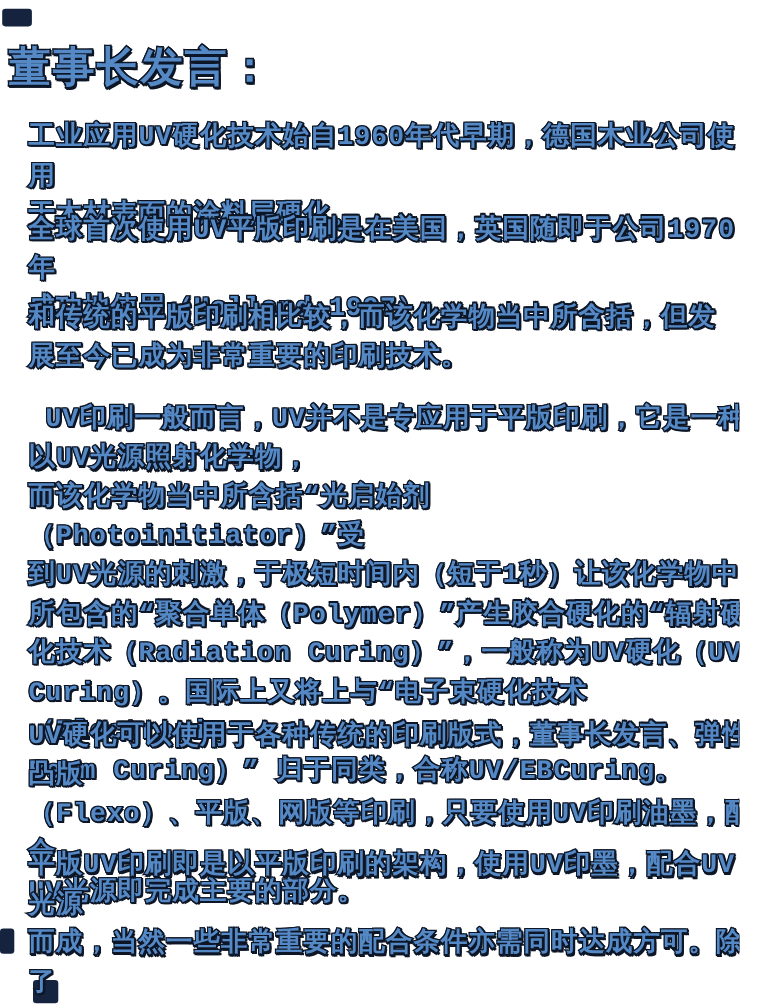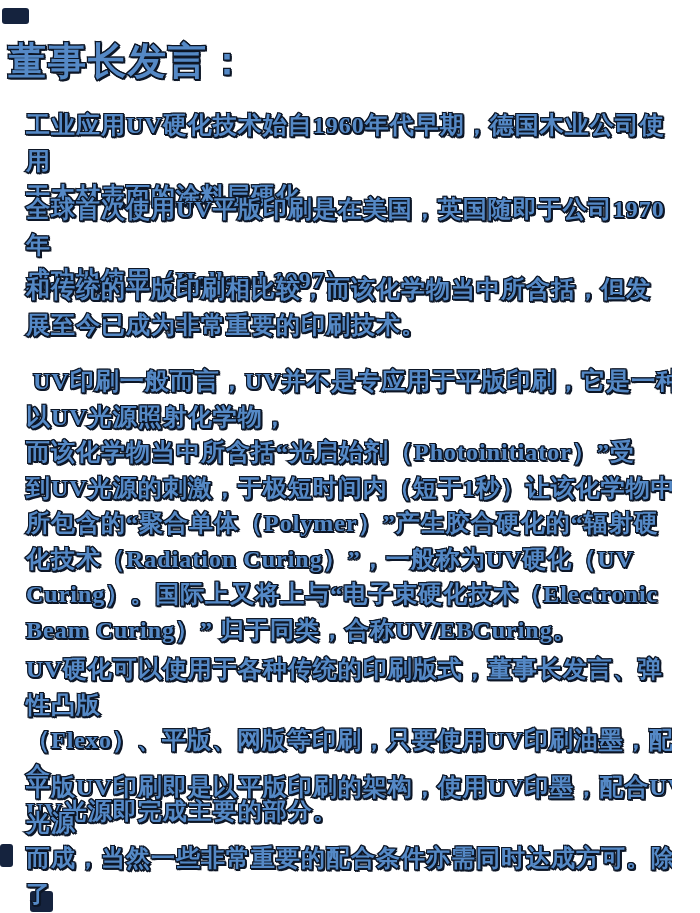--- a/index.html
+++ b/index.html
@@ -6,21 +6,21 @@
     margin: 0;
     padding: 0;
     background: #ffffff;
   }
   .page {
     position: relative;
     width: 672px;
     height: 913px;
     background: var(--page-bg, #ffffff);
     overflow: hidden;
-    font-family: Liberation Serif, serif;
+    font-family: Liberation Mono, monospace;
   }
   .outlined {
     color: var(--fill, #5589c6);
     -webkit-text-stroke: 2px var(--outline, #0d1626);
     paint-order: stroke fill;
     text-shadow:
       2px 2px 0 var(--outline, #0d1626),
       -1px -1px 0 var(--outline, #0d1626),
       1px -1px 0 var(--outline, #0d1626),
       -1px 1px 0 var(--outline, #0d1626),

